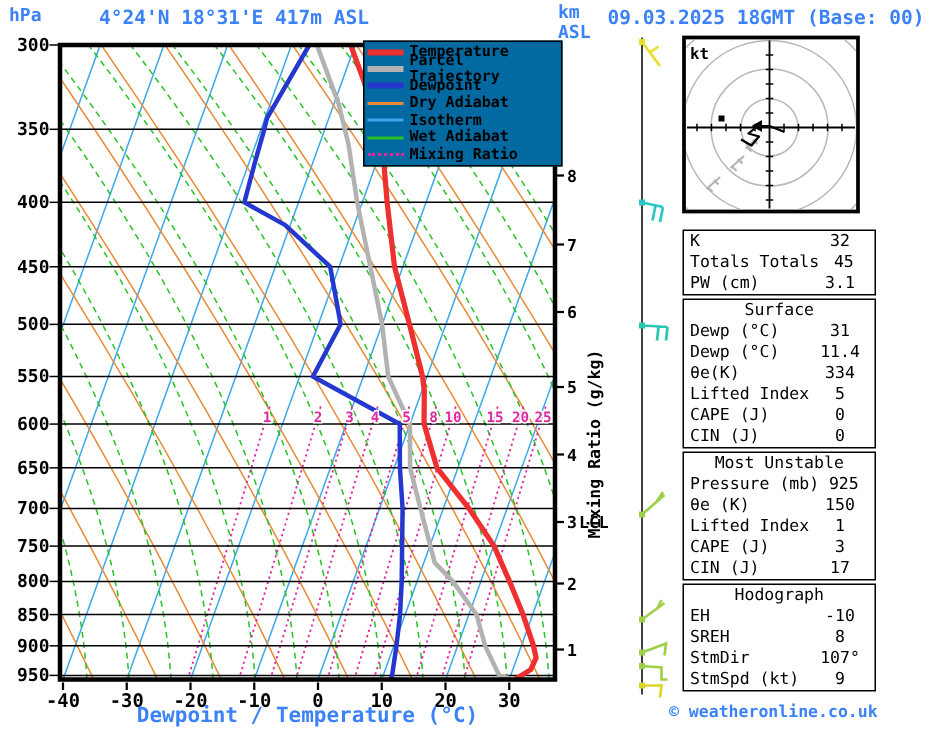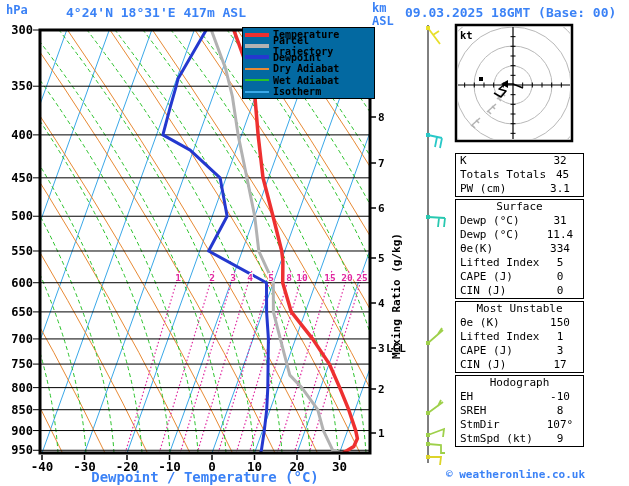--- a/index.html
+++ b/index.html
@@ -313,26 +313,30 @@
     </div>
     <div class="lrow">
       <span class="sw" style="border-top: 4px solid rgb(36, 56, 207);"></span>
       <span class="lt">Dewpoint</span>
     </div>
     <div class="lrow">
       <span class="sw" style="border-top: 2px solid rgb(232, 138, 53);"></span>
       <span class="lt">Dry Adiabat</span>
     </div>
     <div class="lrow">
+      <span class="sw" style="border-top: 2px solid rgb(58, 168, 232);"></span>
+      <span class="lt">Isotherm</span>
+    </div>
+    <div class="lrow">
       <span class="sw" style="border-top: 2px solid rgb(40, 194, 40);"></span>
       <span class="lt">Wet Adiabat</span>
     </div>
     <div class="lrow">
-      <span class="sw" style="border-top: 2px solid rgb(58, 168, 232);"></span>
-      <span class="lt">Isotherm</span>
+      <span class="sw" style="border-top: 2px dotted rgb(224, 40, 160);"></span>
+      <span class="lt">Mixing Ratio</span>
     </div>
   </div>
 
 <div class="lbl" id="xlabel">Dewpoint / Temperature (°C)</div>
 
 <div id="panel">
     <div class="sect">
       <div class="trow">
         <span class="tl">K</span>
         <span class="tv">32</span>
@@ -369,20 +373,24 @@
         <span class="tv">0</span>
       </div>
       <div class="trow">
         <span class="tl">CIN (J)</span>
         <span class="tv">0</span>
       </div>
     </div>
     <div class="sect">
       <div class="shead">Most Unstable</div>
       <div class="trow">
+        <span class="tl">Pressure (mb)</span>
+        <span class="tv">925</span>
+      </div>
+      <div class="trow">
         <span class="tl">θe (K)</span>
         <span class="tv">150</span>
       </div>
       <div class="trow">
         <span class="tl">Lifted Index</span>
         <span class="tv">1</span>
       </div>
       <div class="trow">
         <span class="tl">CAPE (J)</span>
         <span class="tv">3</span>

